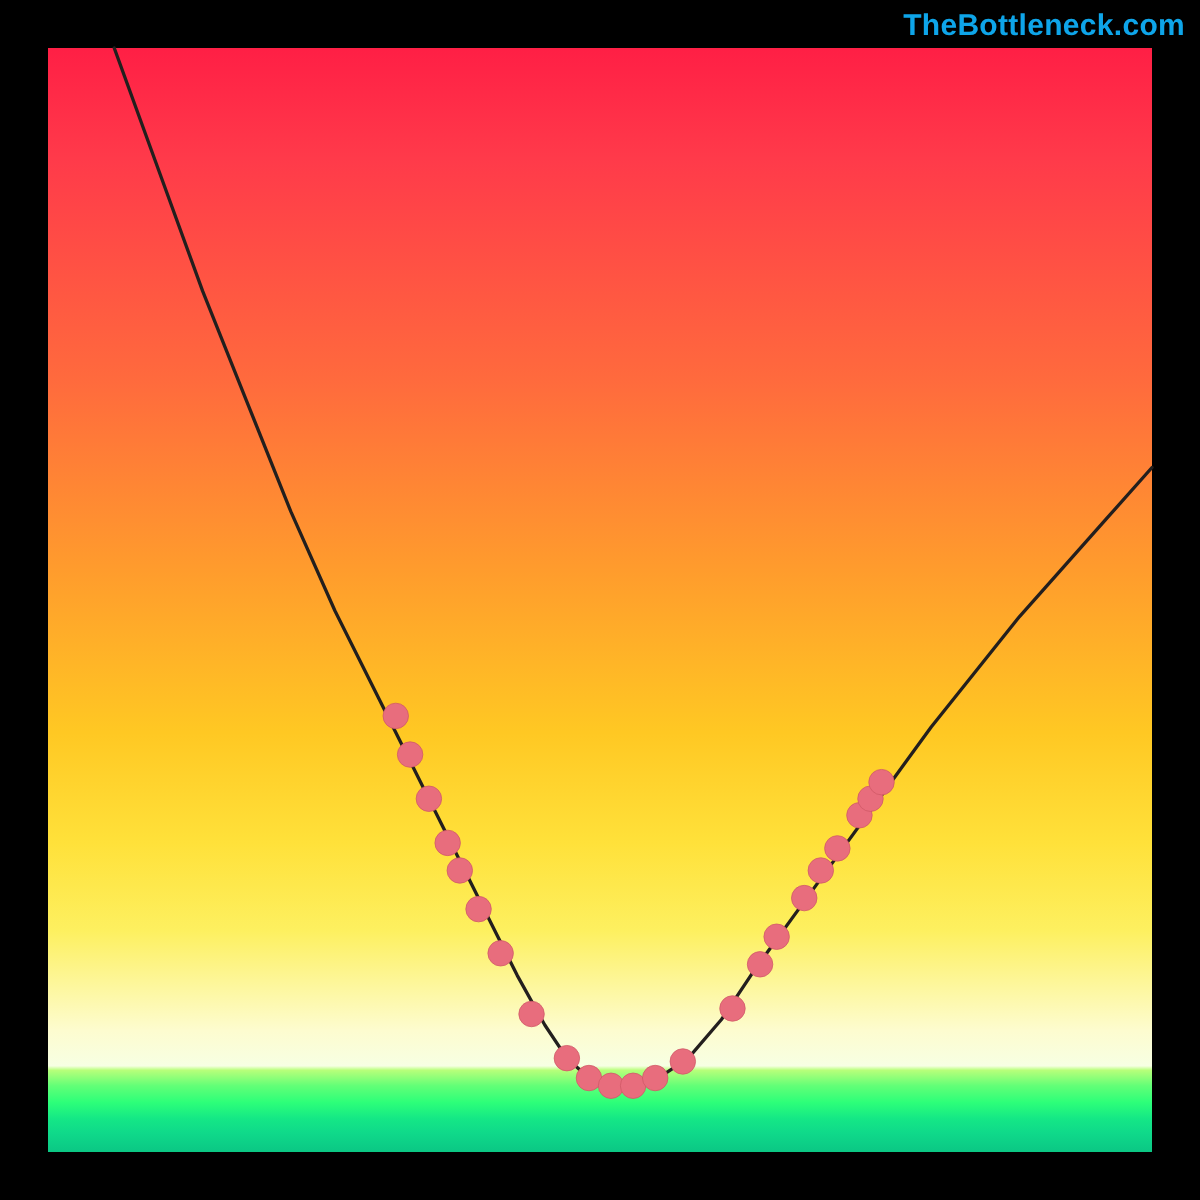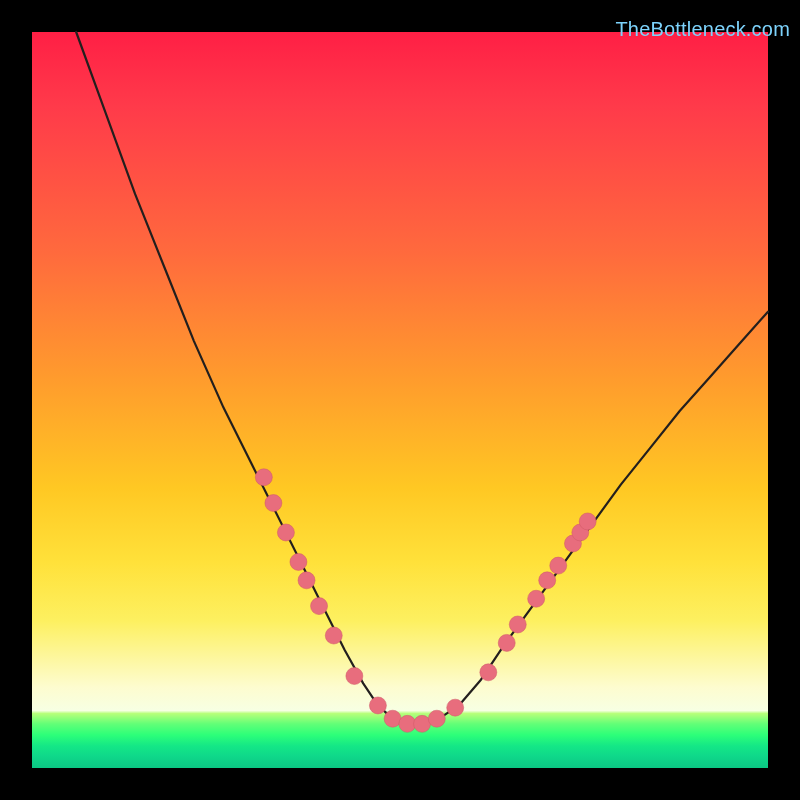--- a/index.html
+++ b/index.html
@@ -38,25 +38,25 @@
       #b7ff7a 92.6%,
       #62ff77 94%,
       #2dff79 95.5%,
       #14e786 97%,
       #0fd98a 98.3%,
       #0bc784 100%
     );
   }
   .watermark {
     position: absolute;
-    top: 18px;
+    top: 6px;
     right: 10px;
-    color: #7dd3fc;
+    color: #0ea5e9;
     font-size: 20px;
-    font-weight: 400;
+    font-weight: 700;
     letter-spacing: 0.2px;
     user-select: none;
   }
   svg.curve {
     position: absolute;
     left: 0;
     top: 0;
     width: 736px;
     height: 736px;
     overflow: visible;

